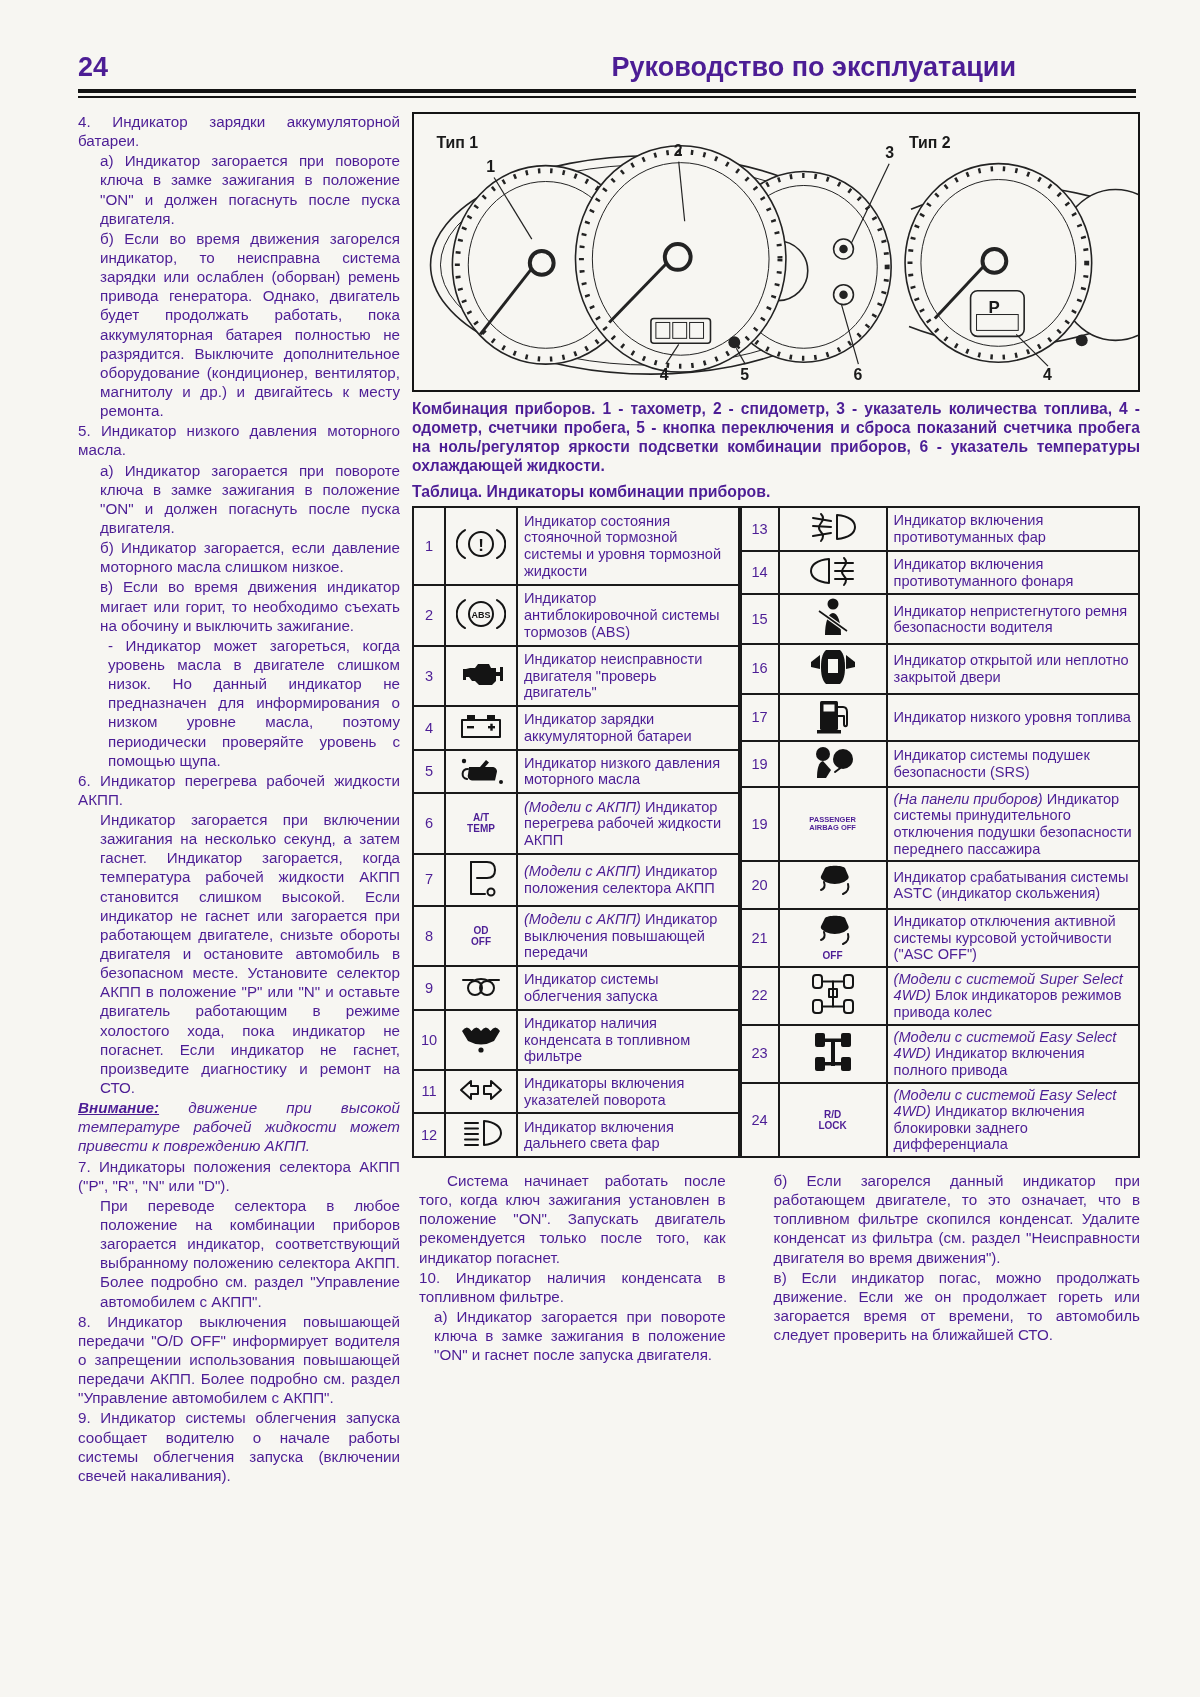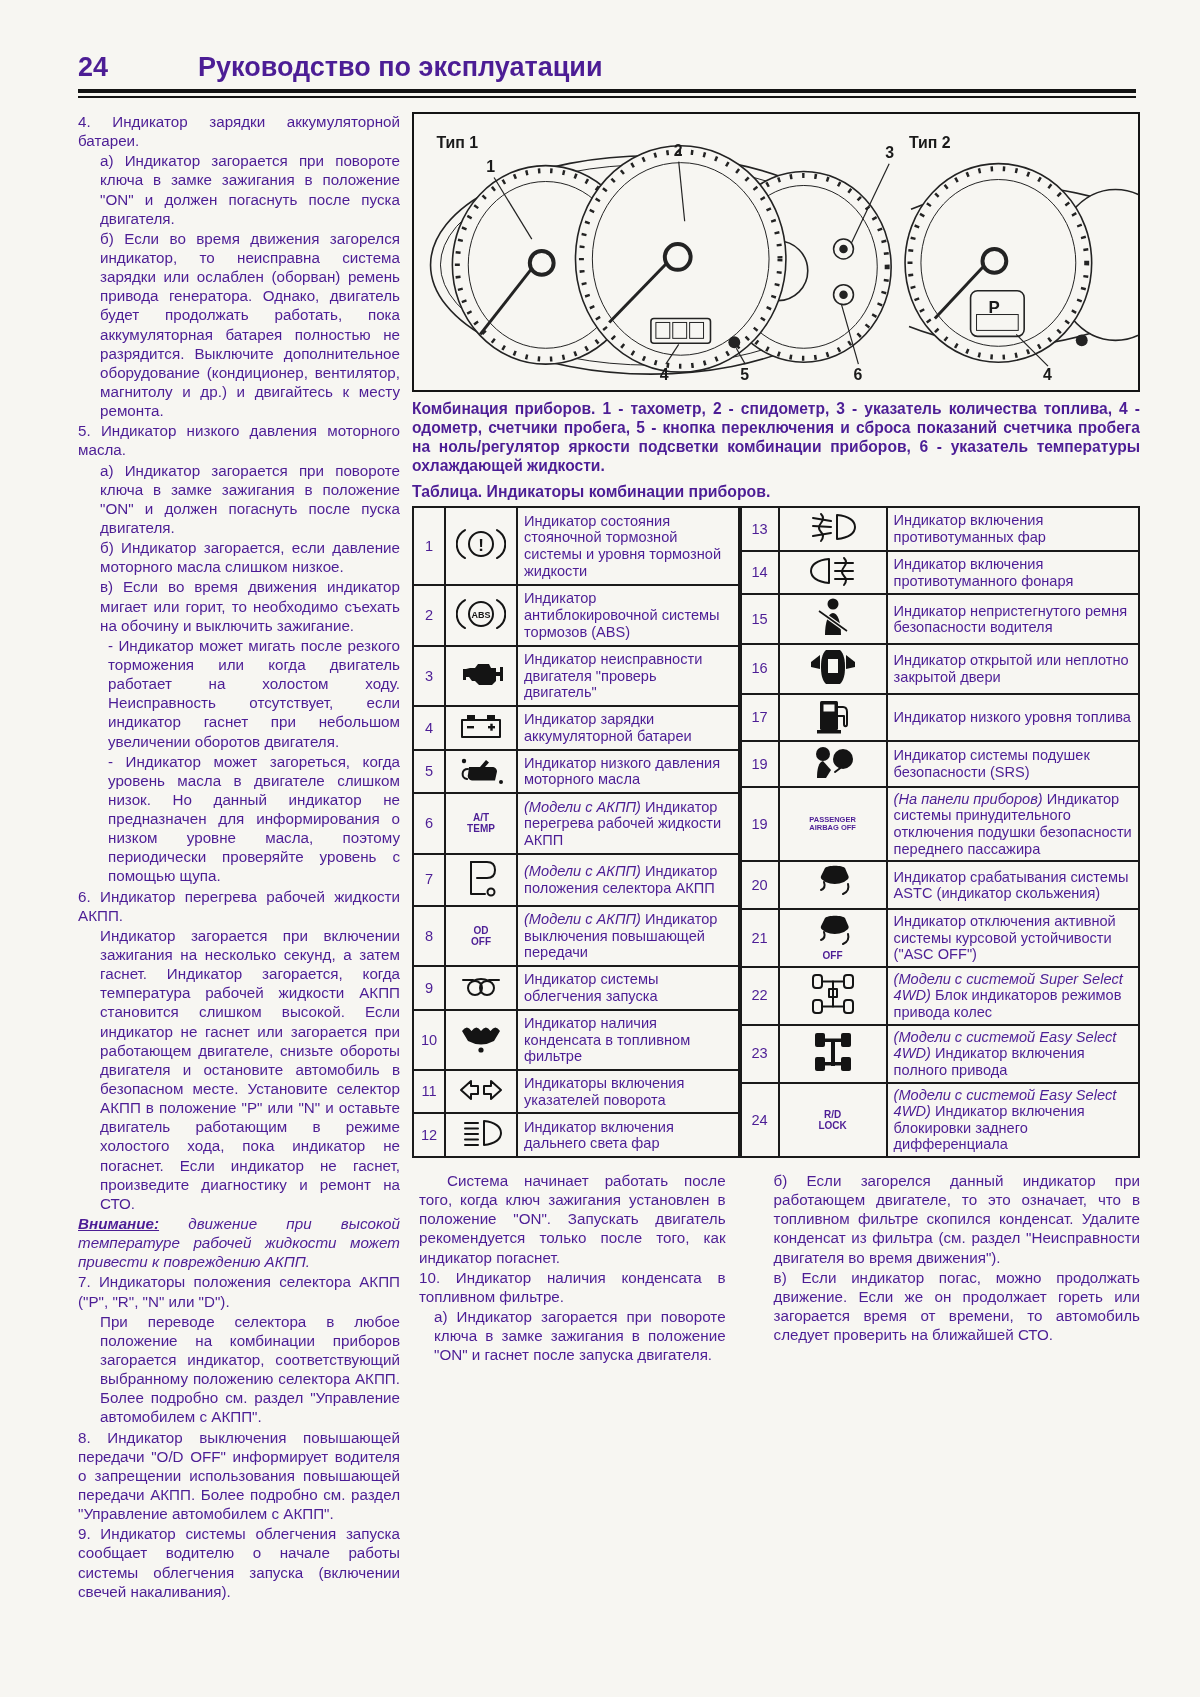--- a/index.html
+++ b/index.html
@@ -5,21 +5,21 @@
   html,body{margin:0;padding:0;background:#d9d9d9;}
   .sheet{
     position:relative;width:1200px;height:1697px;margin:0 auto;
     background:#f7f6f2;color:#4c1d95;overflow:hidden;
     font-family:"Liberation Sans","DejaVu Sans",sans-serif;
   }
   .inner{padding:52px 64px 0 78px;}
   
   .hdr{display:flex;align-items:flex-end;}
   .hdr .pgnum{font-size:27px;font-weight:bold;width:120px;}
-  .hdr .ttl{flex:1;text-align:left;font-size:27px;font-weight:bold;padding-right:120px;}
+  .hdr .ttl{flex:1;text-align:right;font-size:27px;font-weight:bold;padding-right:120px;}
   .rule1{height:4px;background:#141414;margin-top:6px;}
   .rule2{height:2px;background:#141414;margin-top:3px;}
   
   .cols{display:flex;margin-top:14px;align-items:flex-start;justify-content:space-between;}
   .lcol{width:322px;flex:0 0 322px;font-size:15.2px;line-height:1.26;text-align:justify;}
   .rcol{flex:1;margin-left:12px;}
   .lcol p{margin:0 0 1px 0;}
   .lcol .h{margin-left:0;}
   .lcol .a{margin-left:22px;}
   .lcol .d{margin-left:30px;}
@@ -73,21 +73,20 @@
     <div class="cols">
 
       <div class="lcol">
         <p class="h">4. Индикатор зарядки аккумуляторной батареи.</p>
         <p class="a">а) Индикатор загорается при повороте ключа в замке зажигания в положение "ON" и должен погаснуть после пуска двигателя.</p>
         <p class="a">б) Если во время движения загорелся индикатор, то неисправна система зарядки или ослаблен (оборван) ремень привода генератора. Однако, двигатель будет продолжать работать, пока аккумуляторная батарея полностью не разрядится. Выключите дополнительное оборудование (кондиционер, вентилятор, магнитолу и др.) и двигайтесь к месту ремонта.</p>
         <p class="h">5. Индикатор низкого давления моторного масла.</p>
         <p class="a">а) Индикатор загорается при повороте ключа в замке зажигания в положение "ON" и должен погаснуть после пуска двигателя.</p>
         <p class="a">б) Индикатор загорается, если давление моторного масла слишком низкое.</p>
         <p class="a">в) Если во время движения индикатор мигает или горит, то необходимо съехать на обочину и выключить зажигание.</p>
-        <p class="d">- Индикатор может мигать после резкого торможения или когда двигатель работает на холостом ходу. Неисправность отсутствует, если индикатор гаснет при небольшом увеличении оборотов двигателя.</p>
         <p class="d">- Индикатор может загореться, когда уровень масла в двигателе слишком низок. Но данный индикатор не предназначен для информирования о низком уровне масла, поэтому периодически проверяйте уровень с помощью щупа.</p>
         <p class="h">6. Индикатор перегрева рабочей жидкости АКПП.</p>
         <p class="b">Индикатор загорается при включении зажигания на несколько секунд, а затем гаснет. Индикатор загорается, когда температура рабочей жидкости АКПП становится слишком высокой. Если индикатор не гаснет или загорается при работающем двигателе, снизьте обороты двигателя и остановите автомобиль в безопасном месте. Установите селектор АКПП в положение "P" или "N" и оставьте двигатель работающим в режиме холостого хода, пока индикатор не погаснет. Если индикатор не гаснет, произведите диагностику и ремонт на СТО.</p>
         <p class="warn"><span class="wlab">Внимание:</span><span> движение при высокой температуре рабочей жидкости может привести к повреждению АКПП.</span></p>
         <p class="h">7. Индикаторы положения селектора АКПП ("P", "R", "N" или "D").</p>
         <p class="b">При переводе селектора в любое положение на комбинации приборов загорается индикатор, соответствующий выбранному положению селектора АКПП. Более подробно см. раздел "Управление автомобилем с АКПП".</p>
         <p class="h">8. Индикатор выключения повышающей передачи "O/D OFF" информирует водителя о запрещении использования повышающей передачи АКПП. Более подробно см. раздел "Управление автомобилем с АКПП".</p>
         <p class="h">9. Индикатор системы облегчения запуска сообщает водителю о начале работы системы облегчения запуска (включении свечей накаливания).</p>
       </div>
 

